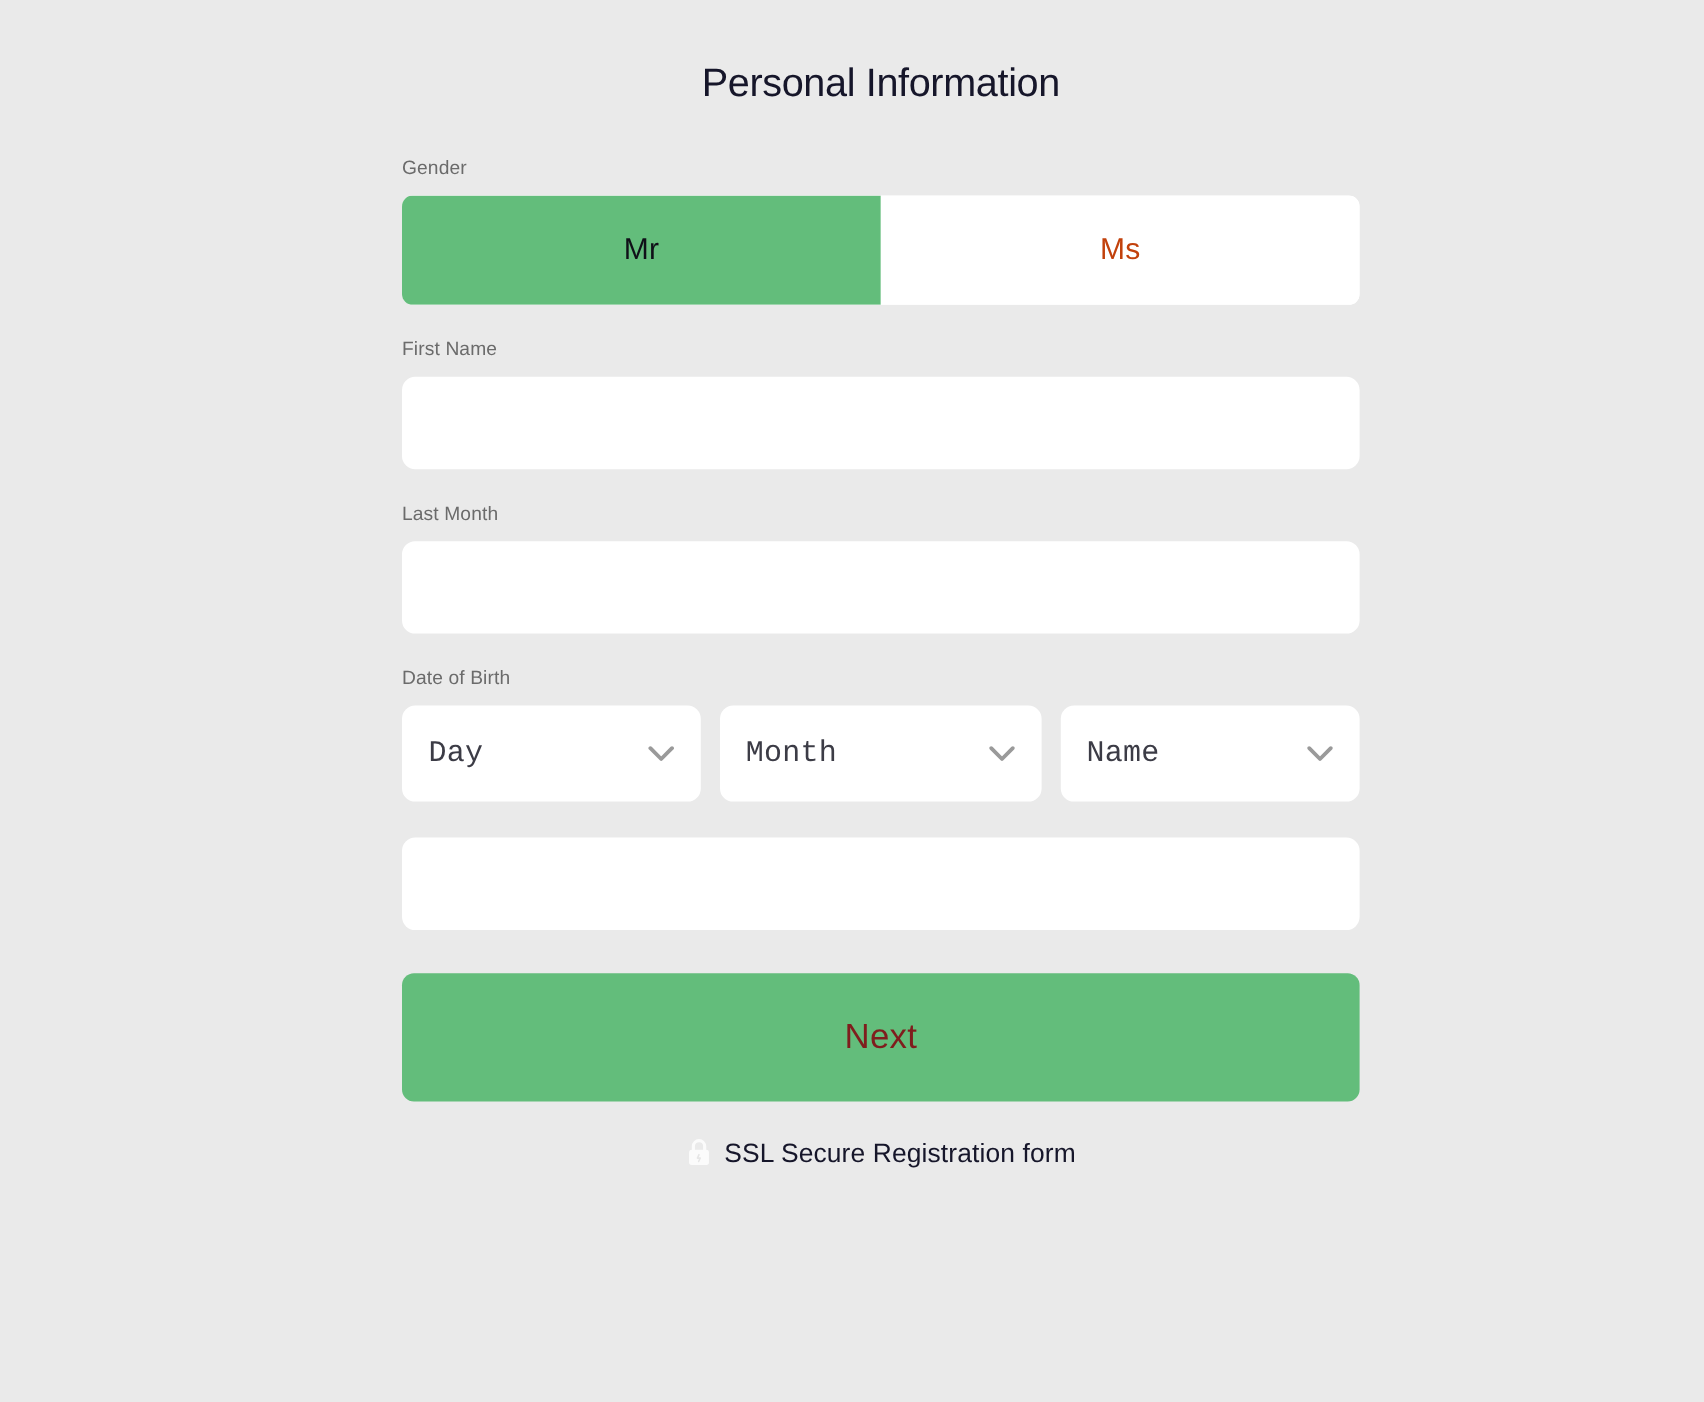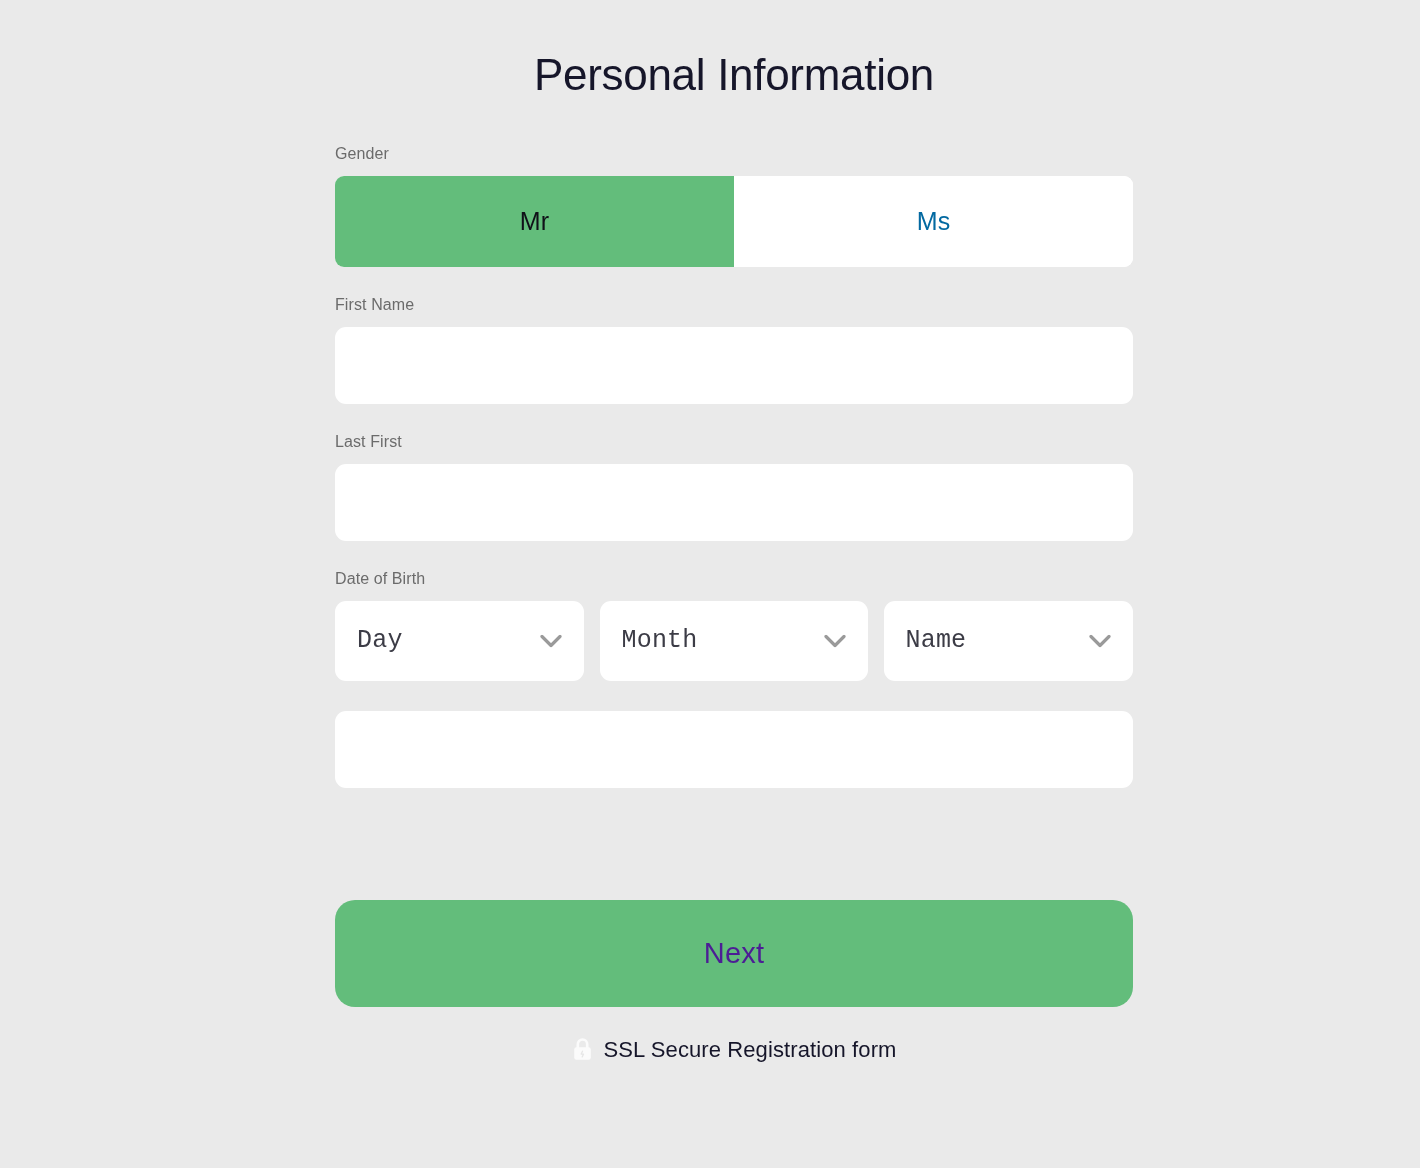--- a/index.html
+++ b/index.html
@@ -22,21 +22,21 @@
   }
 
   .form-wrap {
     position: absolute;
     left: 335px;
     top: 0;
     width: 798px;
   }
 
   .page-title {
-    font-size: 44px;
+    font-size: 33px;
     font-weight: 400;
     color: #16162a;
     text-align: center;
     letter-spacing: -0.3px;
     margin: 0;
     padding-top: 50px;
     line-height: 1.15;
     width: 798px;
   }
 
@@ -60,21 +60,21 @@
     border-radius: 9px;
     overflow: hidden;
     background: #ffffff;
   }
   .segment {
     flex: 1 1 50%;
     display: flex;
     align-items: center;
     justify-content: center;
     font-size: 25px;
-    color: #0369a1;
+    color: #c2410c;
     background: #ffffff;
     cursor: pointer;
     border: none;
     font-family: "Liberation Sans", sans-serif;
     letter-spacing: 0.2px;
   }
   .segment.active {
     background: #63bd7b;
     color: #101018;
   }
@@ -127,28 +127,28 @@
     top: 50%;
     transform: translateY(-50%);
     width: 22px;
     height: 13px;
     pointer-events: none;
   }
   .chevron svg { display: block; }
 
   
   .next-button {
-    margin-top: 112px;
+    margin-top: 36px;
     width: 798px;
     height: 107px;
     background: #63bd7b;
     border: none;
-    border-radius: 20px;
+    border-radius: 10px;
     font-size: 29px;
-    color: #4c1d95;
+    color: #7f1d1d;
     cursor: pointer;
     font-family: "Liberation Sans", sans-serif;
     display: flex;
     align-items: center;
     justify-content: center;
     letter-spacing: 0.2px;
   }
 
   
   .ssl-footer {
@@ -186,21 +186,21 @@
         <button class="segment">Ms</button>
       </div>
     </div>
 
     <div class="field-block">
       <div class="field-label">First Name</div>
       <input class="text-input" type="text" placeholder="" style="">
     </div>
 
     <div class="field-block">
-      <div class="field-label">Last First</div>
+      <div class="field-label">Last Month</div>
       <input class="text-input" type="text" placeholder="" style="">
     </div>
 
     <div class="field-block">
       <div class="field-label">Date of Birth</div>
       <div class="dob-row">
 
         <div class="select-box day">
           <span class="select-value">Day</span>
           <span class="chevron">

